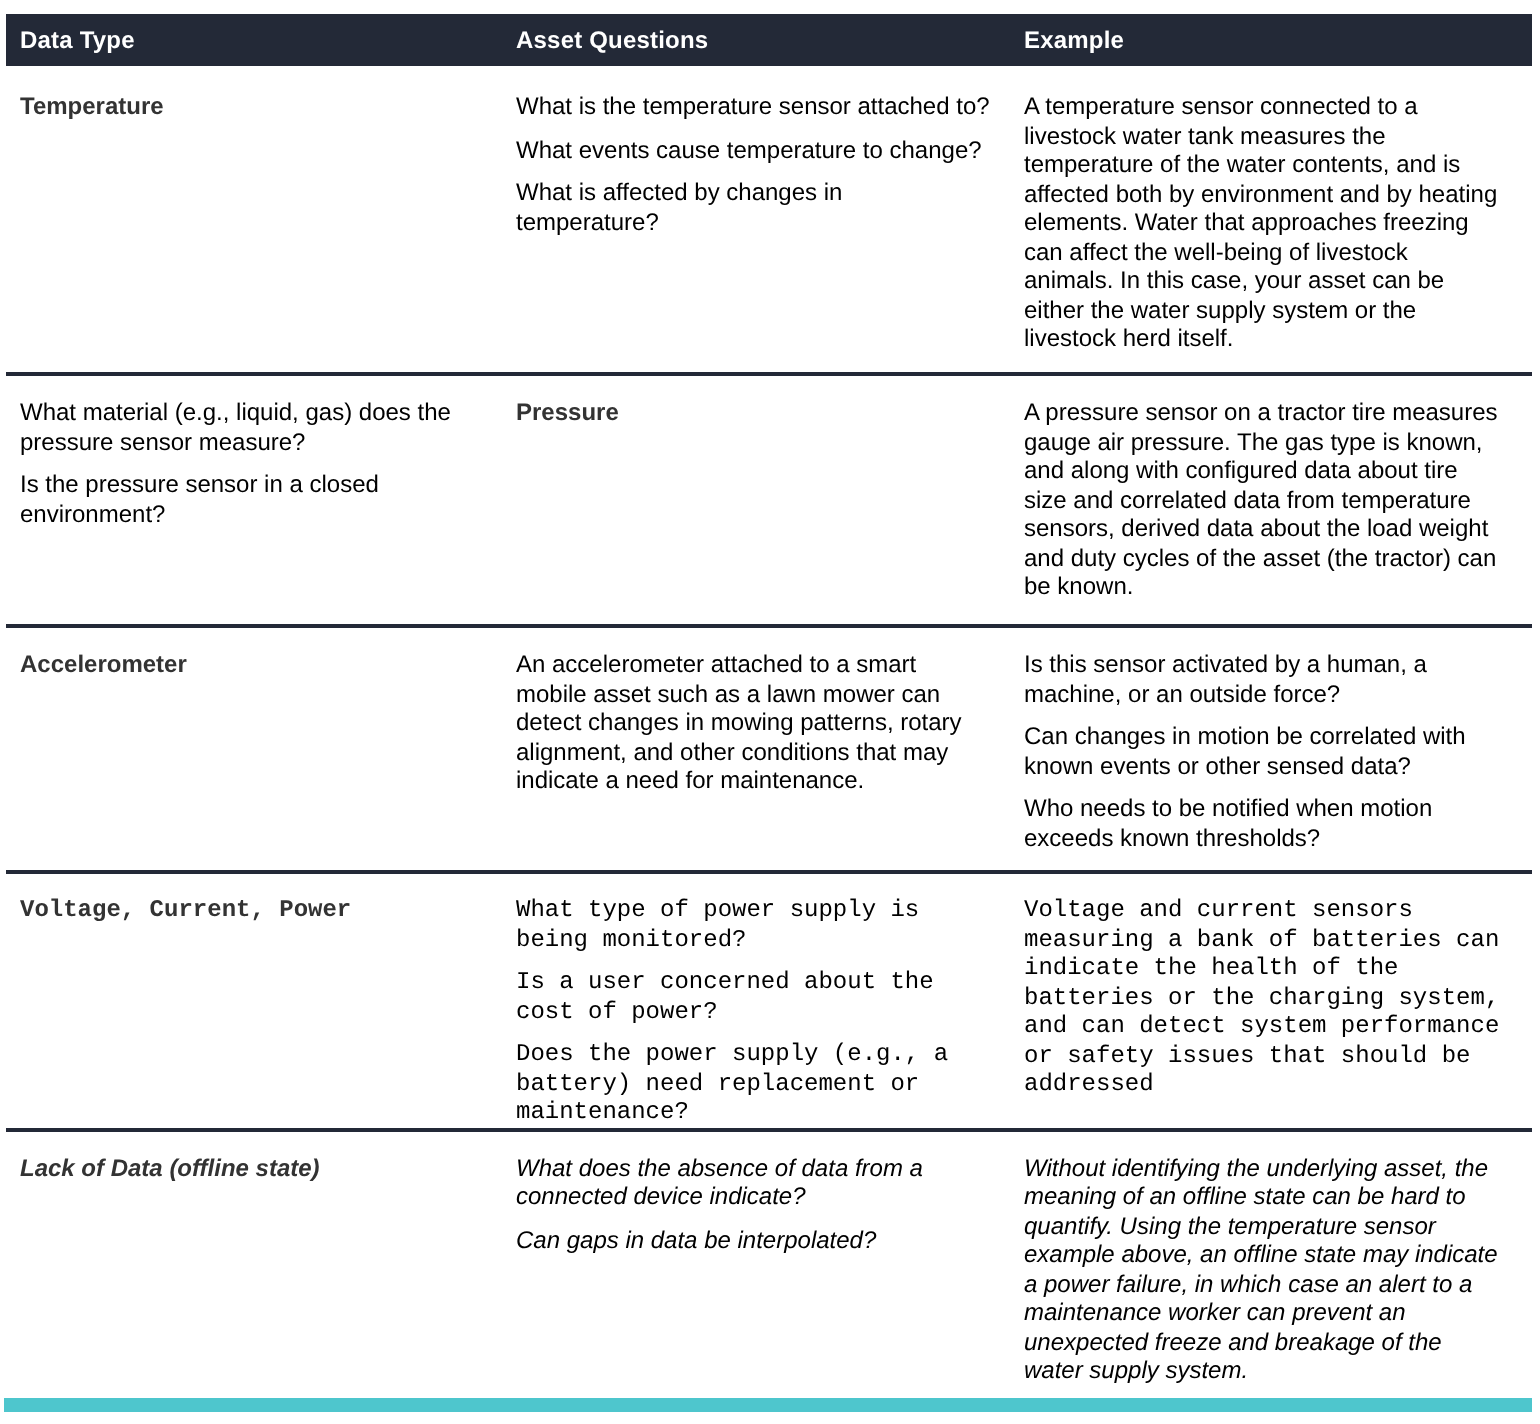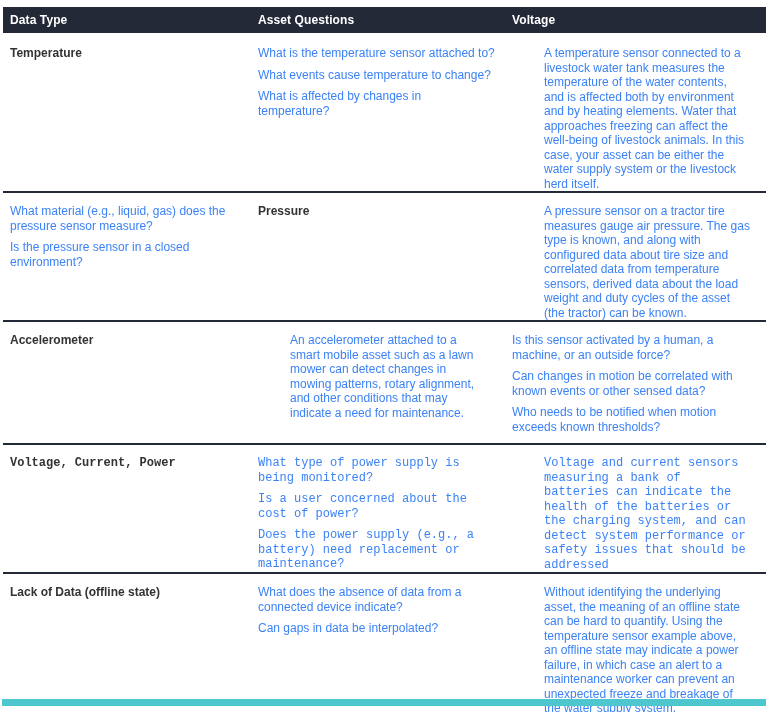--- a/index.html
+++ b/index.html
@@ -52,54 +52,54 @@
     box-sizing: border-box;
   }
   .dtype {
     font-size: 12px;
     font-weight: bold;
     color: #333333;
     line-height: 14.5px;
   }
   .qtext, .extext {
     font-size: 12px;
-    color: #3b82f6;
+    color: #000000;
     line-height: 14.5px;
   }
   .q {
     margin: 0 0 7px 0;
   }
   .q:last-child { margin-bottom: 0; }
   .extext p { margin: 0; }
-  .cell.example { padding-right: 16px; margin-left: 32px; }
+  .cell.example { padding-right: 16px; }
   .accent-bar {
     position: absolute;
     left: 2px;
     right: 4px;
     top: 699px;
     height: 7px;
     background: #4ec6cd;
   }
   
   .r0 { min-height: 153px; }
   .r1 { min-height: 126px; }
   .r2 { min-height: 123px; }
   .r3 { min-height: 127px; font-family: Liberation Mono, monospace; }
-  .r4 { min-height: 137px; }
+  .r4 { min-height: 137px; font-style: italic; }
 </style>
 </head>
 <body>
 
 <div class="page">
   <div class="table">
 
     <div class="grid-row thead">
       <div class="cell">Data Type</div>
       <div class="cell">Asset Questions</div>
-      <div class="cell">Voltage</div>
+      <div class="cell">Example</div>
     </div>
 
     <div class="grid-row trow first r0">
       <div class="cell dtype">Temperature</div>
       <div class="cell qtext">
         <p class="q">What is the temperature sensor attached to?</p>
         <p class="q">What events cause temperature to change?</p>
         <p class="q">What is affected by changes in temperature?</p>
       </div>
       <div class="cell extext example">

